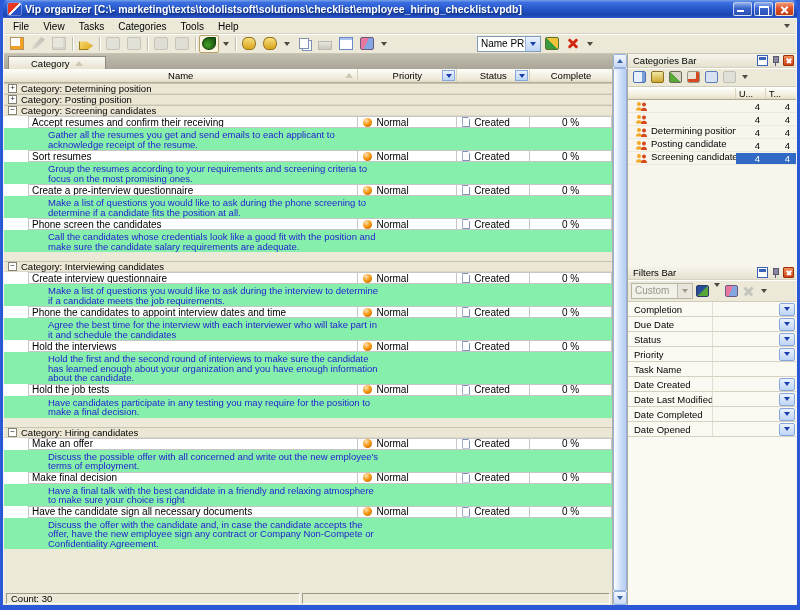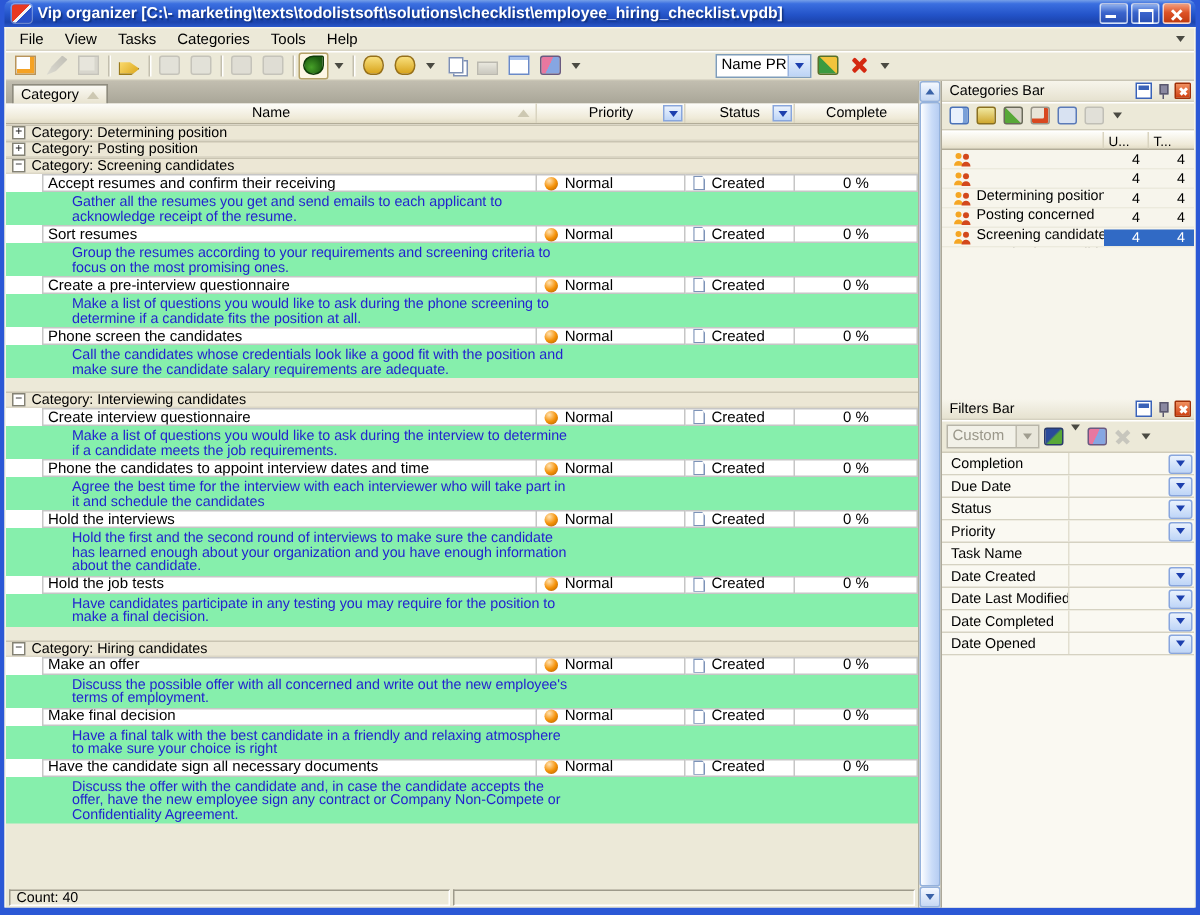--- a/index.html
+++ b/index.html
@@ -64,21 +64,21 @@
   .toolbar .plan{width:64px;margin-left:86px;}
   .combo.dis{background:#f2f1e8;color:#9a978a;border-color:#b8b5a8;}
   .combo.dis .cbtn{background:#e8e6da;border-left-color:#c0bdb0;}
   .combo.dis .darr{border-top-color:#a09d90;}
 
   
   .main{flex:1;display:flex;min-height:0;}
   .grid-area{width:609px;display:flex;flex-direction:column;border-right:1px solid #b3b0a1;}
   .groupby{height:15px;background:linear-gradient(#c2beb0,#a9a698);display:flex;align-items:flex-end;padding:0 0 0 4px;}
   .gbtab{height:13px;background:linear-gradient(#fbfaf4,#e8e3d0);border:1px solid #8e8b7e;border-bottom:none;
-    font-size:9.5px;display:flex;align-items:center;gap:5px;padding:0 5px;}
+    font-size:9.5px;display:flex;align-items:center;gap:5px;padding:0 22px;}
   .sort-asc{width:0;height:0;border-left:4px solid transparent;border-right:4px solid transparent;border-bottom:5px solid #cdc8b2;}
   .gridhead{height:14px;display:flex;font-size:9.5px;background:linear-gradient(#fdfdfa,#efead8 75%,#e2dcc6);
     border-bottom:1px solid #b2ac98;}
   .hcell{display:flex;align-items:center;justify-content:center;position:relative;border-right:1px solid #d9d4c0;}
   .h-name{width:355px;} .h-pri{width:99px;} .h-status{width:73px;} .h-comp{width:82px;border-right:none;}
   .hdd{position:absolute;right:1px;top:1px;width:13px;height:11px;background:linear-gradient(#eaf2fd,#bed5f7);
     border:1px solid #88a6de;display:flex;align-items:center;justify-content:center;}
   .h-name .sort-asc{position:absolute;right:4px;}
 
   .rows{flex:1;overflow:hidden;background:#ece9d8;}
@@ -467,21 +467,21 @@
                 <span>Created</span>
               </div>
               <div class="cell c-comp">0 %</div>
             </div>
             <div class="note">
               <span>Discuss the offer with the candidate and, in case the candidate accepts the offer, have the new employee sign any contract or Company Non-Compete or Confidentiality Agreement.</span>
             </div>
           </div>
         <div class="statusbar">
           <div class="spanel sp1">
-            <span>Count: 40</span>
+            <span>Count: 30</span>
           </div>
           <div class="spanel sp2"></div>
         </div>
       </div>
       <div class="vscroll">
         <div class="sbtn">
             <span class="up"></span>
           </div>
         <div class="sthumb"></div>
         <div class="sbtn">
@@ -542,21 +542,21 @@
               </div>
               <div class="crow">
                 <span class="cicon">
                   <svg width="13" height="11" viewBox="0 0 13 11">
                     <circle cx="4" cy="3" r="2" fill="#f5a623"></circle>
                     <path d="M1 9.5c0-2.2 1.4-3.2 3-3.2s3 1 3 3.2z" fill="#f5a623"></path>
                     <circle cx="9" cy="3.5" r="2" fill="#d3481c"></circle>
                     <path d="M6 10c0-2.2 1.4-3.2 3-3.2s3 1 3 3.2z" fill="#d3481c"></path>
                   </svg>
                 </span>
-                <span class="cname">Posting concerned</span>
+                <span class="cname">Posting candidate</span>
                 <span class="cu">4</span>
                 <span class="ct">4</span>
               </div>
               <div class="crow">
                 <span class="cicon">
                   <svg width="13" height="11" viewBox="0 0 13 11">
                     <circle cx="4" cy="3" r="2" fill="#f5a623"></circle>
                     <path d="M1 9.5c0-2.2 1.4-3.2 3-3.2s3 1 3 3.2z" fill="#f5a623"></path>
                     <circle cx="9" cy="3.5" r="2" fill="#d3481c"></circle>
                     <path d="M6 10c0-2.2 1.4-3.2 3-3.2s3 1 3 3.2z" fill="#d3481c"></path>

